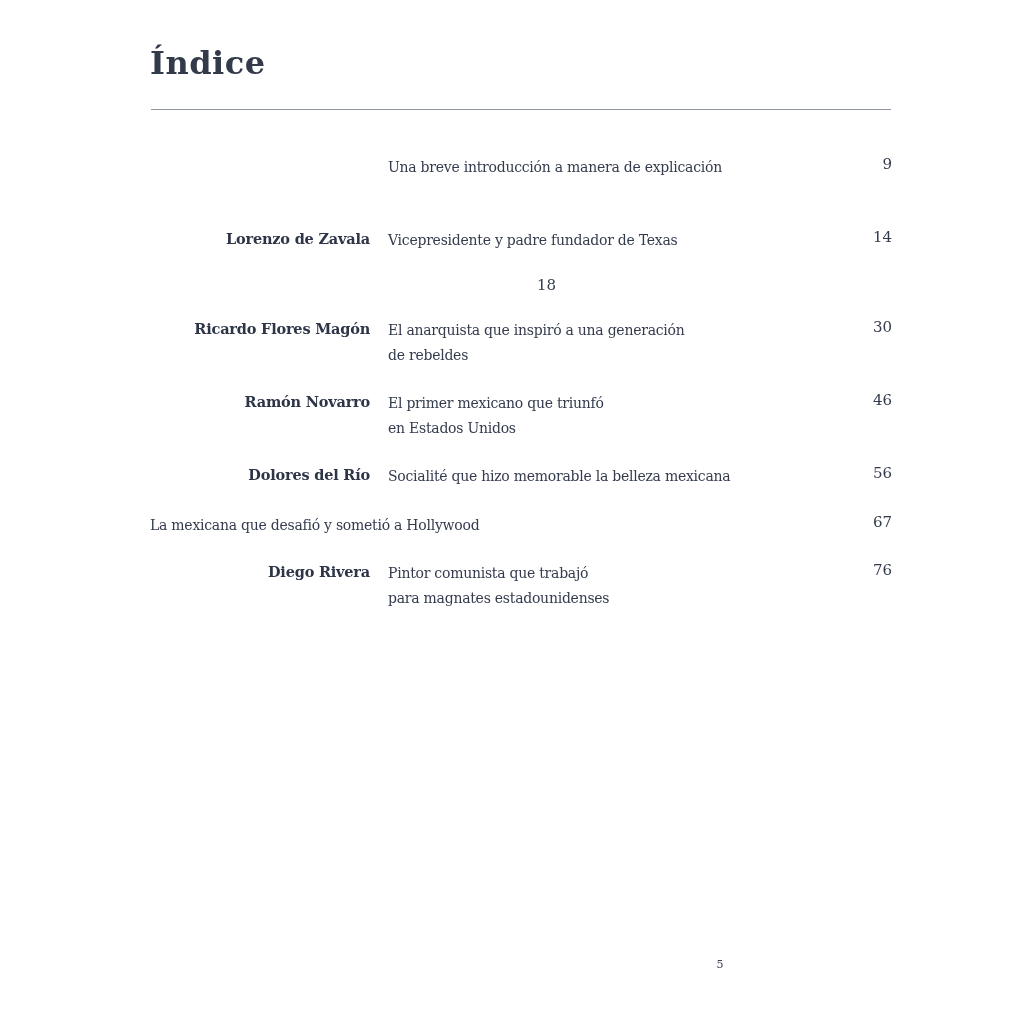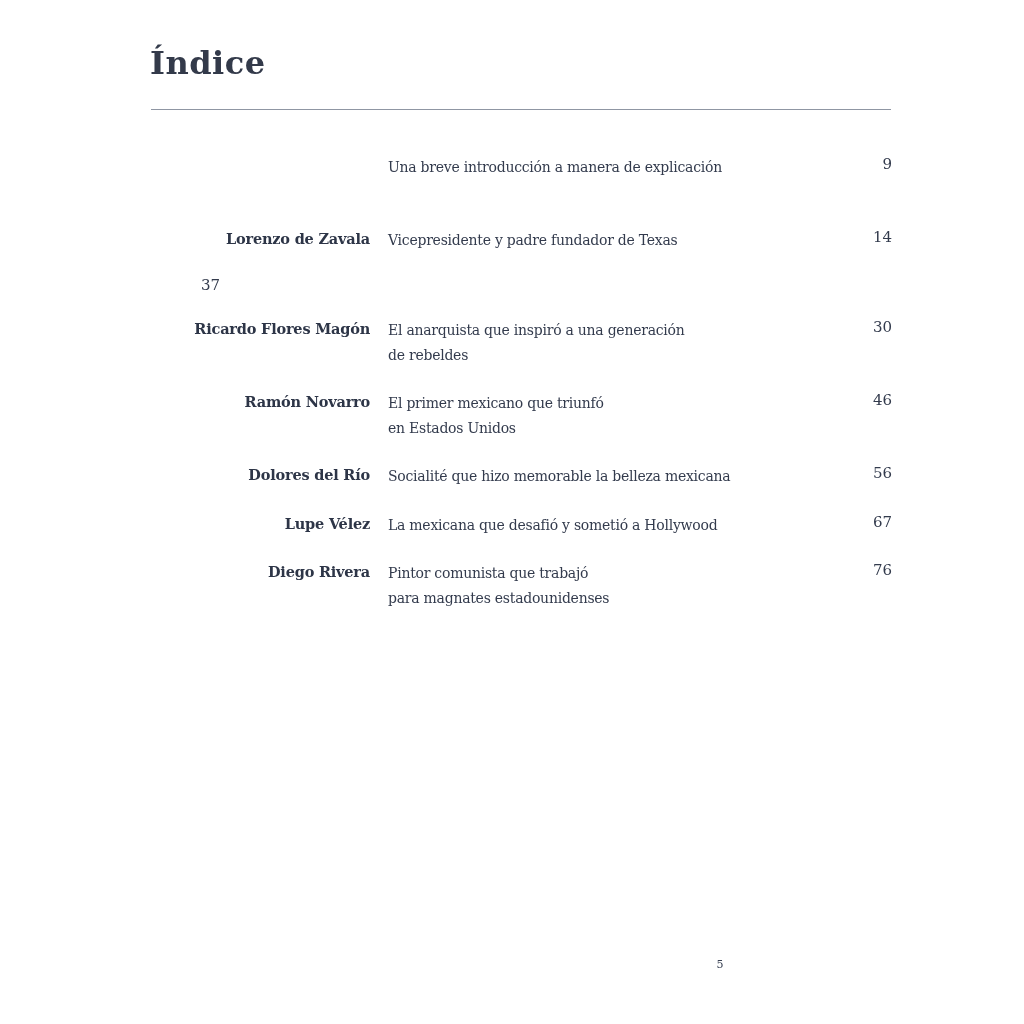--- a/index.html
+++ b/index.html
@@ -42,20 +42,21 @@
   .toc {
     position: absolute;
     left: 150px;
     top: 155px;
     width: 742px;
   }
   .toc-row {
     display: flex;
     align-items: flex-start;
     margin-bottom: 24px;
+    justify-content: center;
   }
   .col-name {
     width: 238px;
     text-align: right;
     padding-right: 18px;
     box-sizing: border-box;
     font-family: "DejaVu Serif", serif;
     font-size: 14.5px;
     font-weight: 700;
     color: #2d3547;
@@ -113,21 +114,21 @@
       <div class="col-page">9</div>
     </div>
 
     <div class="toc-row gap-med">
       <div class="col-name">Lorenzo de Zavala</div>
       <div class="col-desc">Vicepresidente y padre fundador de Texas</div>
       <div class="col-page">14</div>
     </div>
 
     <div class="toc-row">
-      <div class="col-page">37</div>
+      <div class="col-page">18</div>
     </div>
 
     <div class="toc-row">
       <div class="col-name">Ricardo Flores Magón</div>
       <div class="col-desc" style="white-space:pre-line">El anarquista que inspiró a una generación
 de rebeldes</div>
       <div class="col-page">30</div>
     </div>
 
     <div class="toc-row">
@@ -137,21 +138,20 @@
       <div class="col-page">46</div>
     </div>
 
     <div class="toc-row">
       <div class="col-name">Dolores del Río</div>
       <div class="col-desc"><span class="ital">Socialité</span><span> que hizo memorable la belleza mexicana</span></div>
       <div class="col-page">56</div>
     </div>
 
     <div class="toc-row">
-      <div class="col-name">Lupe Vélez</div>
       <div class="col-desc">La mexicana que desafió y sometió a Hollywood</div>
       <div class="col-page">67</div>
     </div>
 
     <div class="toc-row">
       <div class="col-name">Diego Rivera</div>
       <div class="col-desc" style="white-space:pre-line">Pintor comunista que trabajó
 para magnates estadounidenses</div>
       <div class="col-page">76</div>
     </div>

